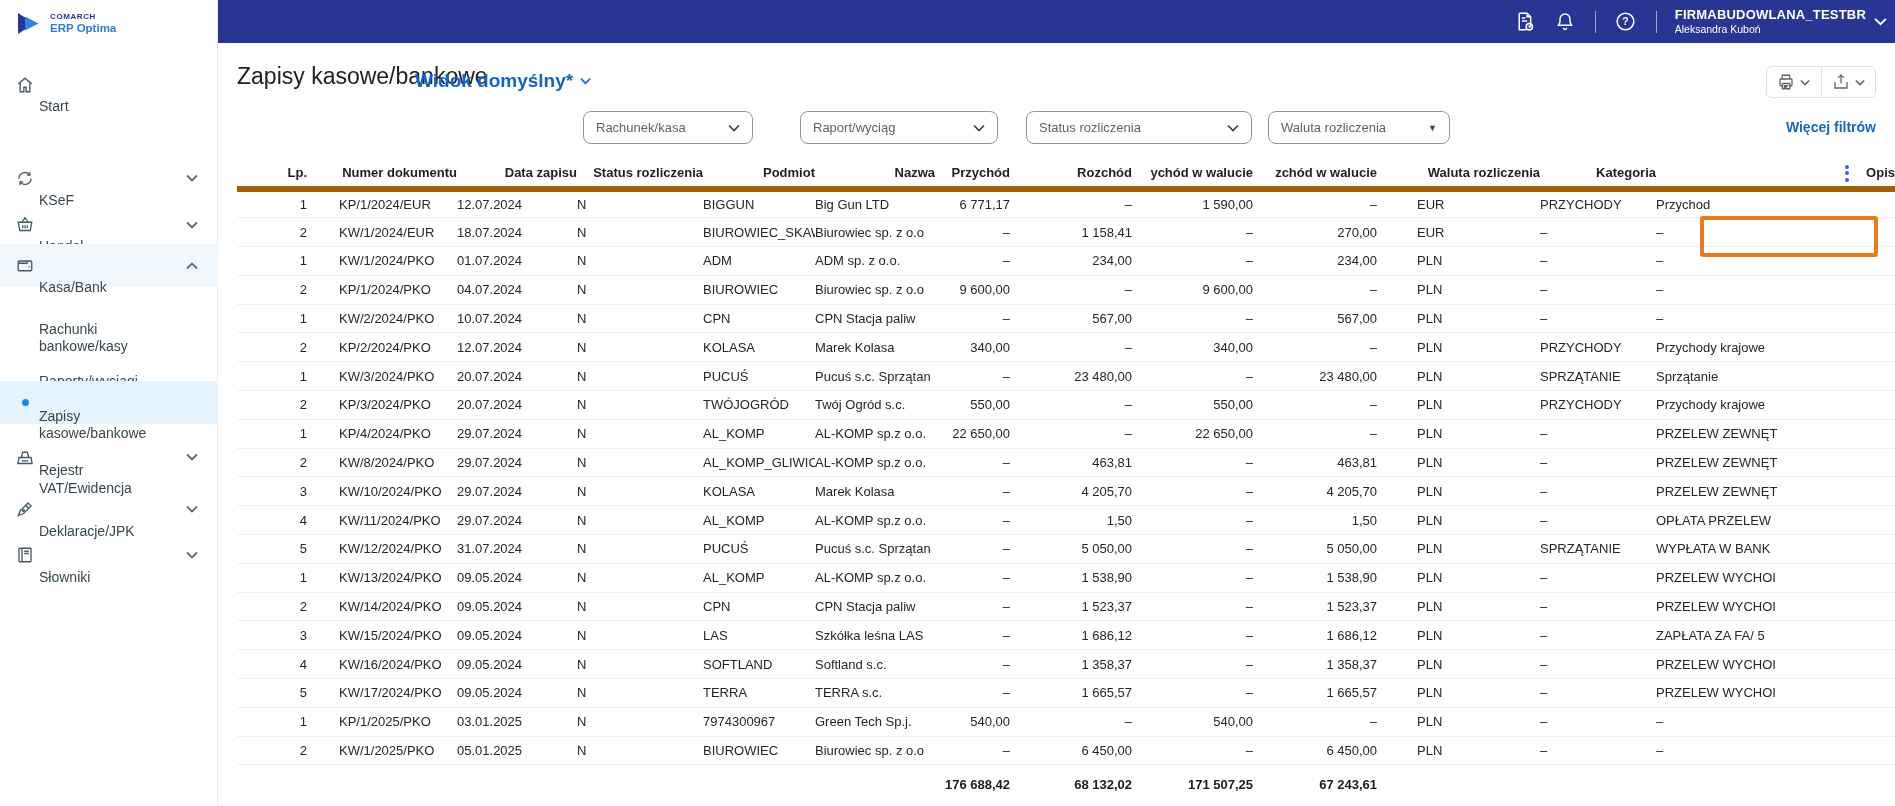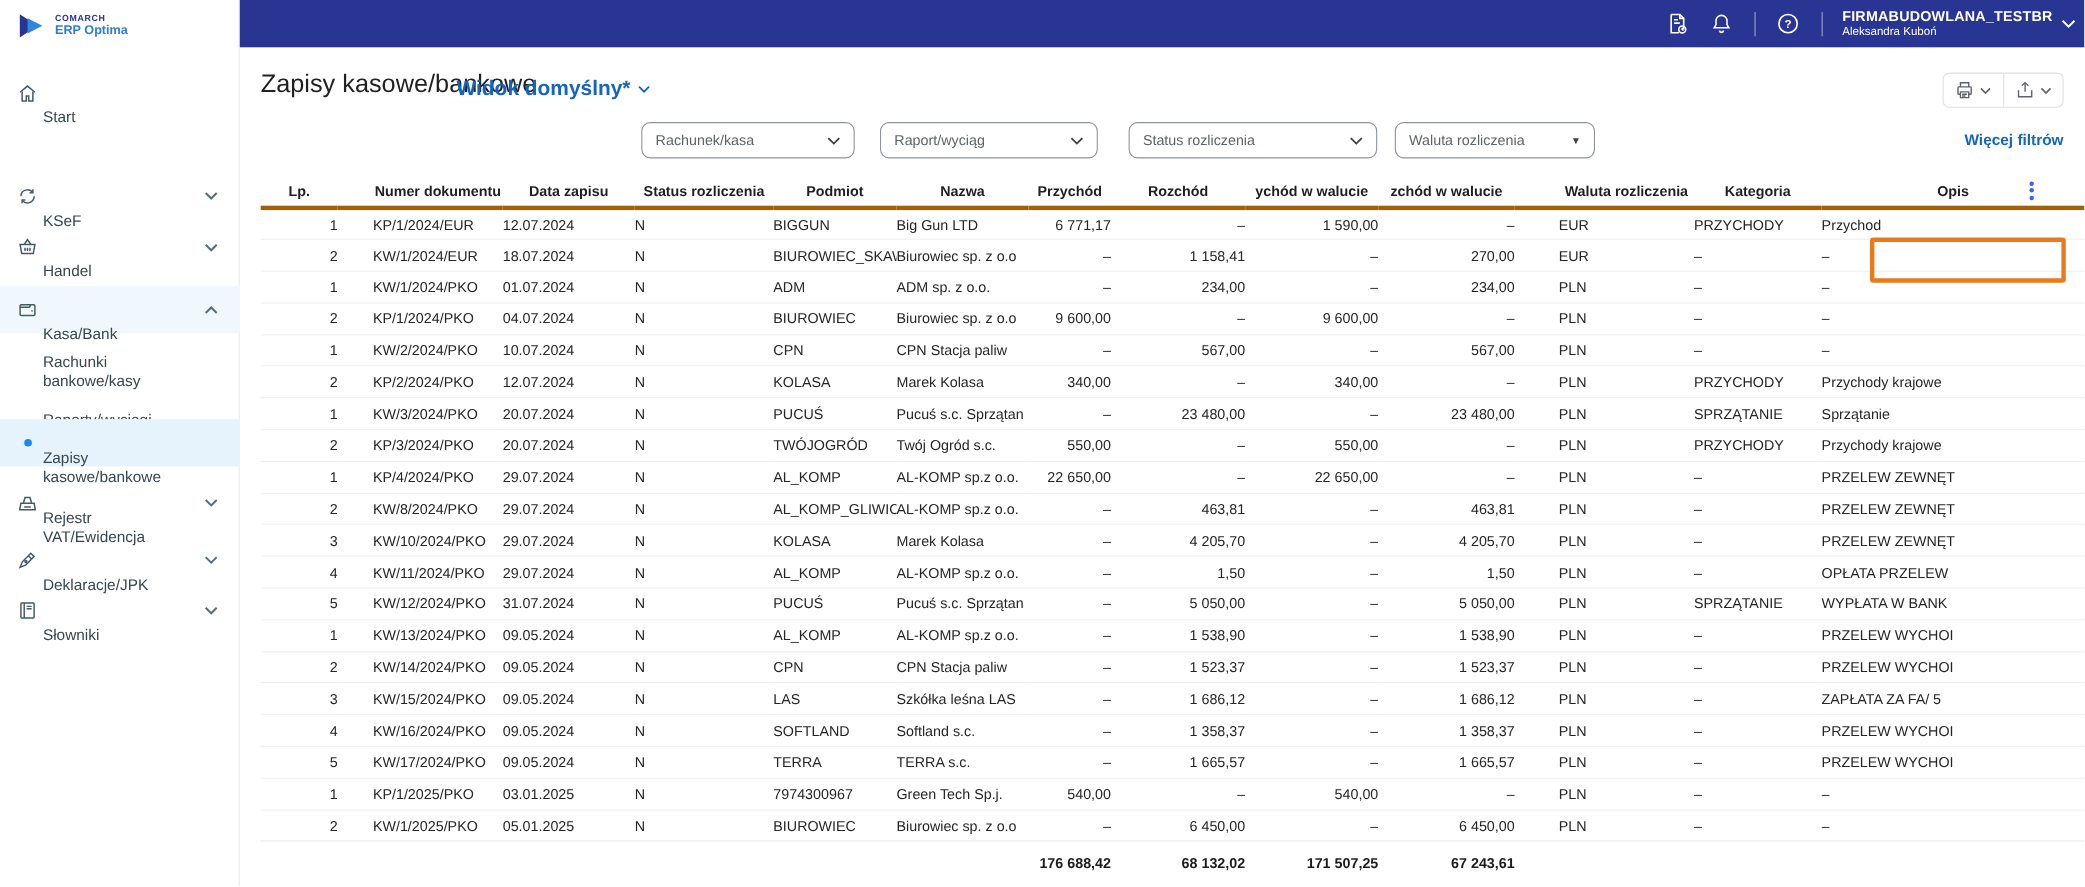--- a/index.html
+++ b/index.html
@@ -58,33 +58,33 @@
 
   .search-box { position:absolute; left:19px; top:68px; width:323px; height:33px;
     border:1px solid #8f959b; border-radius:8px; display:flex; align-items:center; padding:0 10px; background:#fff; }
   .search-box input { border:none; outline:none; flex:1; font-size:13px; color:#444;
     font-family:"Liberation Sans","DejaVu Sans",sans-serif; margin-left:8px; background:transparent; }
   .search-box input::placeholder { color:#5f6368; }
 
   .dropdown { position:absolute; top:68px; height:33px; border:1px solid #8f959b; border-radius:8px;
     display:flex; align-items:center; padding:0 12px; font-size:13px; color:#5f6368; cursor:pointer; background:#fff; }
   .dropdown .dd-label { flex:1; white-space:nowrap; overflow:hidden; }
-  .dd-1 { left:365px; width:194px; }
+  .dd-1 { left:365px; width:170px; }
   .dd-2 { left:582px; width:198px; }
   .dd-3 { left:808px; width:226px; }
   .dd-4 { left:1050px; width:182px; }
   .dd-caret { font-size:9px; color:#3c4043; margin-left:8px; }
 
   .more-filters { position:absolute; right:19px; top:76px; font-size:14px; font-weight:bold; color:#1565c0; cursor:pointer; }
 
   
   table.grid { position:absolute; left:19px; top:116px; width:1658px; table-layout:fixed;
     border-collapse:collapse; font-size:13px; }
-  table.grid th { height:30px; font-weight:bold; color:#1f1f1f; text-align:center;
-    border-bottom:4px solid #a16207; padding:0; white-space:nowrap; overflow:hidden; }
+  table.grid th { height:30px; font-weight:bold; color:#1f1f1f; text-align:right;
+    border-bottom:6px solid #a16207; padding:0; white-space:nowrap; overflow:hidden; }
   table.grid tbody td { height:28.8px; border-bottom:1px solid #efefef; padding:0;
     white-space:nowrap; overflow:hidden; color:#262626; }
   table.grid tfoot td { height:38px; padding:0; white-space:nowrap; border:none; }
   .al-right { text-align:right; }
   .al-left { text-align:left; }
   .doclink { color:#4653c0; cursor:pointer; }
   .total { font-weight:bold; color:#1c1c1c; }
 
   .kebab { position:absolute; left:1621px; top:117px; width:16px; height:26px;
     display:flex; flex-direction:column; align-items:center; justify-content:center; gap:2.5px; cursor:pointer; z-index:8; }
@@ -153,21 +153,21 @@
         </svg>
     </span>
     <span class="nlabel">Handel</span>
     <span class="chev">
       <svg width="12" height="8" viewBox="0 0 12 8" fill="none" stroke="#546e7a" stroke-width="1.8">
           <path d="M1 1.5 6 6.5 11 1.5"></path>
         </svg>
     </span>
   </div>
 
-  <div class="nav-item nav-parent-active" style="top:260px;height:43px;">
+  <div class="nav-item nav-parent-active" style="top:244px;height:43px;">
     <span class="nicon">
       <svg width="19" height="19" viewBox="0 0 24 24" fill="none" stroke="#455a64" stroke-width="1.8">
           <rect x="3" y="6" width="18" height="13" rx="1.5"></rect>
           <path d="M3 9h12M15 6v3"></path>
           <circle cx="17.5" cy="13.5" r="1" fill="#455a64" stroke="none"></circle>
         </svg>
     </span>
     <span class="nlabel">Kasa/Bank</span>
     <span class="chev">
       <svg width="12" height="8" viewBox="0 0 12 8" fill="none" stroke="#546e7a" stroke-width="1.8">

